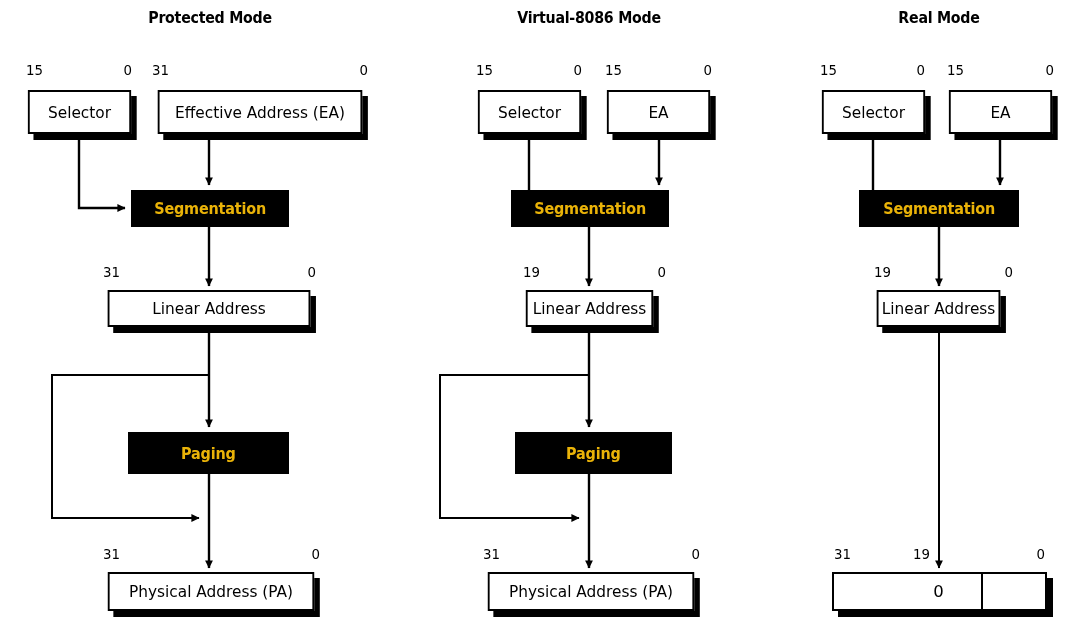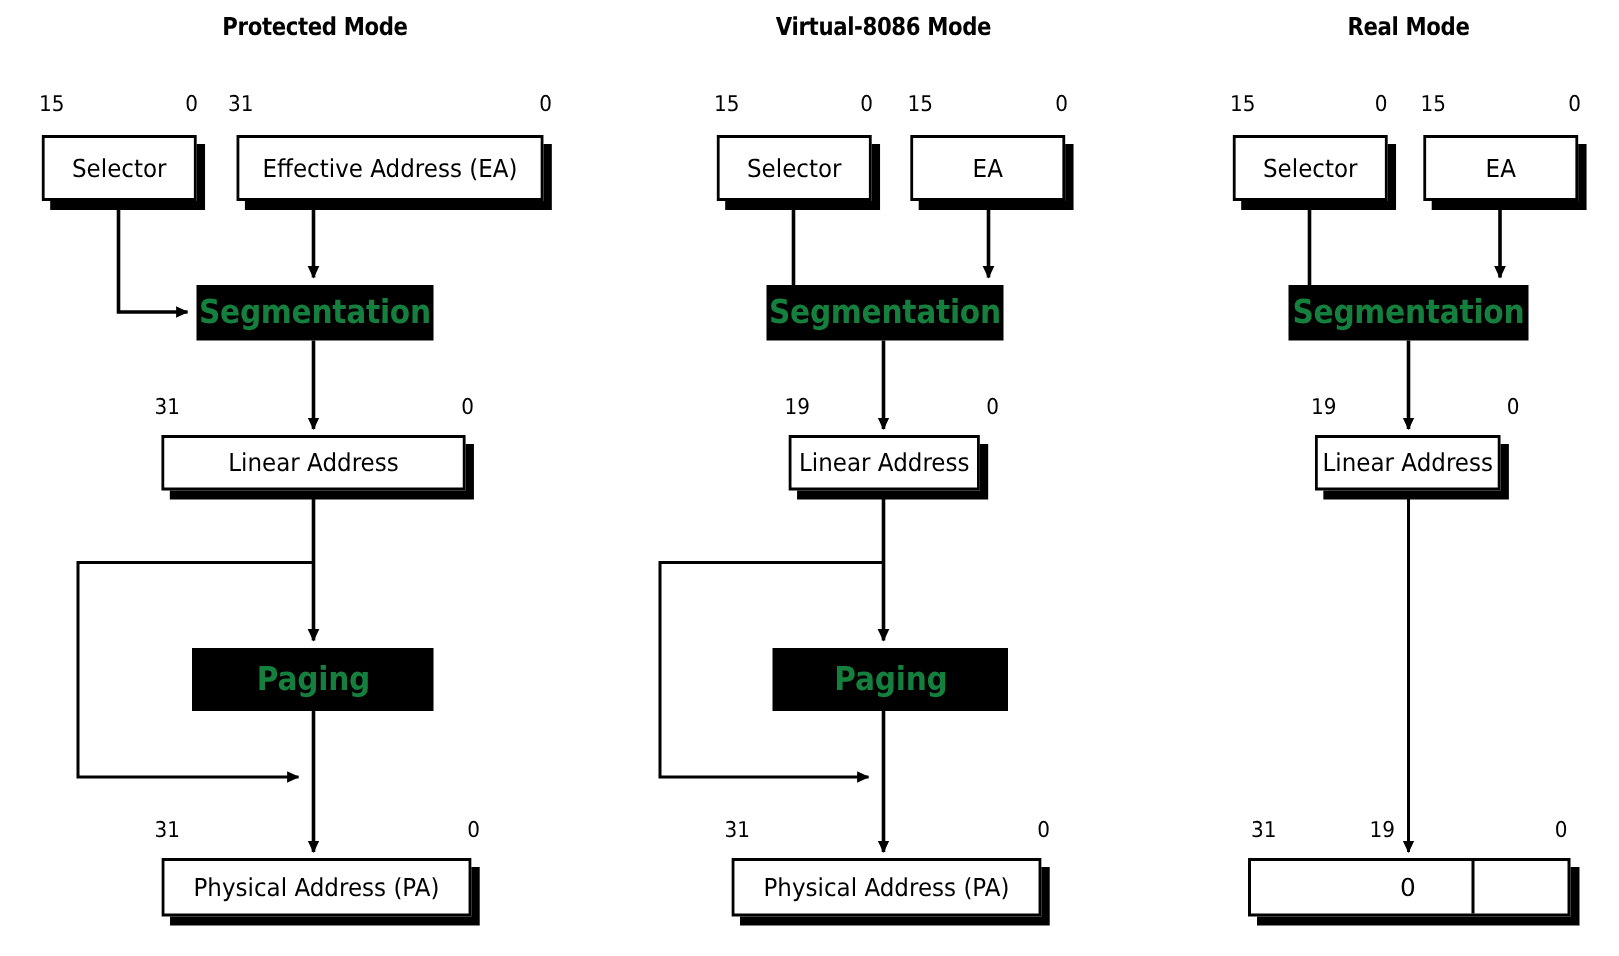--- a/index.html
+++ b/index.html
@@ -72,22 +72,22 @@
     color: #000000;
     transform: scaleX(0.93);
     transform-origin: center center;
   }
   
   .box.black {
     background: #000000;
     border: none;
     font-family: "DejaVu Sans", sans-serif;
     font-weight: bold;
-    font-size: 22px;
-    color: #15803d;
+    font-size: 16px;
+    color: #eab308;
     letter-spacing: -0.2px;
   }
   .box.black .lbl { transform: scaleX(0.9); display:block; }
 
   
   .box.split {
     background: #ffffff;
     border: 2.6px solid #000000;
     box-shadow: 6px 6px 0 0 #000000;
     padding: 0;

